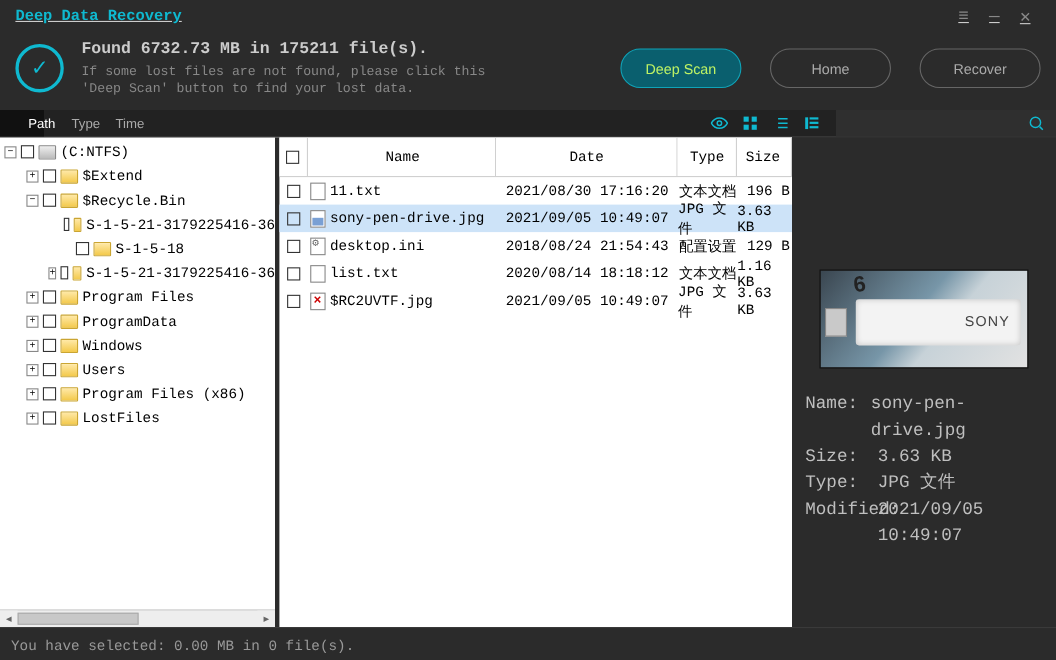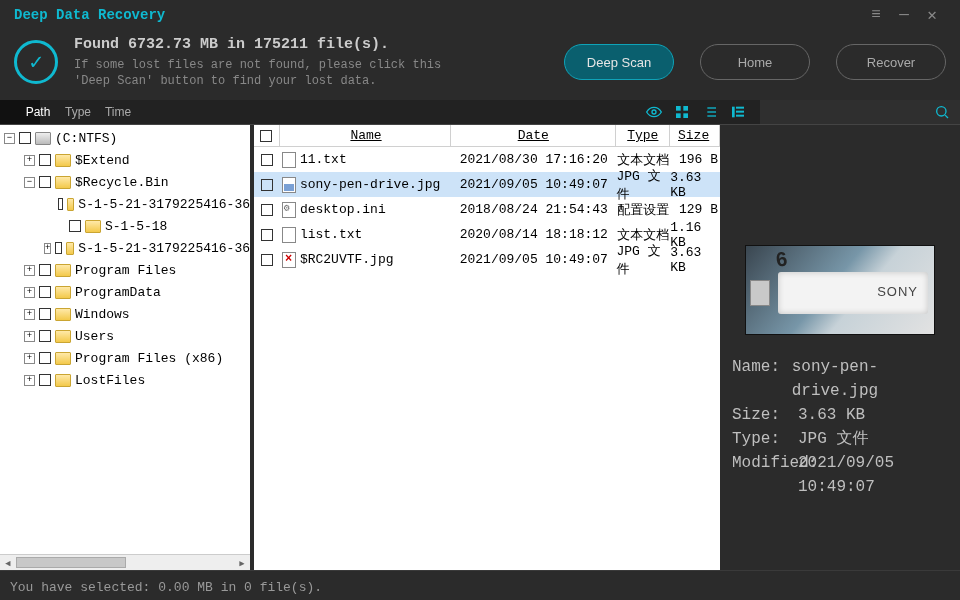--- a/index.html
+++ b/index.html
@@ -1,29 +1,29 @@
 <!DOCTYPE html>
 <html><head>
 <meta charset="utf-8">
 <style>
 * { margin: 0; padding: 0; box-sizing: border-box; font-family: 'Courier New', monospace; }
 html, body { width: 960px; height: 600px; overflow: hidden; }
 body { background: #2b2b2b; color: #ccc; font-size: 12px; }
 
-.titlebar { height: 30px; background: #2b2b2b; display: flex; align-items: center; padding: 0 14px; }
+.titlebar { height: 30px; background: #2b2b2b; display: flex; align-items: center; padding: 0 14px; text-decoration: underline; }
 .titlebar .title { color: #0fb9d0; font-weight: bold; font-size: 14px; }
 .titlebar .spacer { flex: 1; }
 .titlebar .wbtn { width: 28px; text-align: center; color: #888; font-size: 16px; cursor: pointer; }
 
 .header { height: 70px; background: #2b2b2b; display: flex; align-items: center; padding: 0 14px 6px 14px; gap: 16px; }
 .check-circle { width: 44px; height: 44px; border: 3px solid #0fb9d0; border-radius: 50%; display: flex; align-items: center; justify-content: center; color: #0fb9d0; font-size: 22px; }
 .header-text { flex: 1; color: #888; line-height: 1.35; }
 .header-text .found { color: #ccc; font-size: 15px; font-weight: bold; margin-bottom: 2px; }
 .hdr-btn { width: 110px; height: 36px; border-radius: 18px; border: 1px solid #666; display: flex; align-items: center; justify-content: center; color: #aaa; cursor: pointer; font-family: sans-serif; font-size: 13px; margin-left: 10px; }
-.hdr-btn.primary { background: #0a5f6e; border-color: #0fa3b8; color: #e5e5e5; }
+.hdr-btn.primary { background: #0a5f6e; border-color: #0fa3b8; color: #bef264; }
 
 .tabbar { height: 25px; background: #222; display: flex; align-items: stretch; border-bottom: 1px solid #444; }
 .tab { width: 40px; display: flex; align-items: center; justify-content: center; color: #aaa; cursor: pointer; font-family: sans-serif; font-size: 12px; padding-left: 36px; }
 .tab.active { background: #111; color: #fff; }
 .tabbar .spacer { flex: 1; }
 .toolicon { width: 28px; display: flex; align-items: center; justify-content: center; color: #0fb9d0; font-size: 14px; cursor: pointer; }
 .toolicon.search { width: 200px; justify-content: flex-end; padding-right: 10px; background: #2f2f2f; margin-left: 8px; }
 
 .main { display: flex; height: 445px; }
 
@@ -33,21 +33,21 @@
 .tcb { width: 12px; height: 12px; border: 1px solid #333; cursor: pointer; }
 .ticon { width: 16px; height: 13px; background: linear-gradient(#ffe9a8,#f3c94b); border: 1px solid #caa532; border-radius: 1px; }
 .ticon.drive { background: linear-gradient(#eee,#bbb); border-color: #888; }
 .tree .hscroll { position: absolute; bottom: 0; left: 0; right: 0; height: 16px; background: #eee; border-top: 1px solid #ccc; display: flex; }
 .tree .hscroll .track { flex: 1; position: relative; }
 .tree .hscroll .thumb { position: absolute; left: 0; width: 110px; top: 2px; bottom: 2px; background: #c8c8c8; border: 1px solid #aaa; }
 .tree .hscroll .arr { width: 16px; display: flex; align-items: center; justify-content: center; color: #666; background: #eee; }
 
 .filewrap { flex: 1; display: flex; }
 .filelist { width: 470px; background: #fff; color: #000; border-left: 4px solid #2b2b2b; font-size: 13px; }
-.fhdr { display: flex; height: 22px; border-bottom: 1px solid #d0d0d0; text-decoration: underline; }
+.fhdr { display: flex; height: 36px; border-bottom: 1px solid #d0d0d0; }
 .fhdr .hc { border-right: 1px solid #d0d0d0; display: flex; align-items: center; justify-content: center; background: #fff; }
 .frow { display: flex; height: 25px; align-items: center; }
 .frow.sel { background: #cde3f8; }
 .fc { display: flex; align-items: center; height: 100%; }
 .c-cb { width: 26px; justify-content: center; }
 .c-name { width: 172px; gap: 4px; padding-left: 2px; }
 .c-date { width: 166px; justify-content: center; }
 .c-type { width: 54px; justify-content: center; }
 .c-size { width: 50px; justify-content: flex-end; padding-right: 2px; }
 .fcb { width: 12px; height: 12px; border: 1px solid #333; cursor: pointer; }

